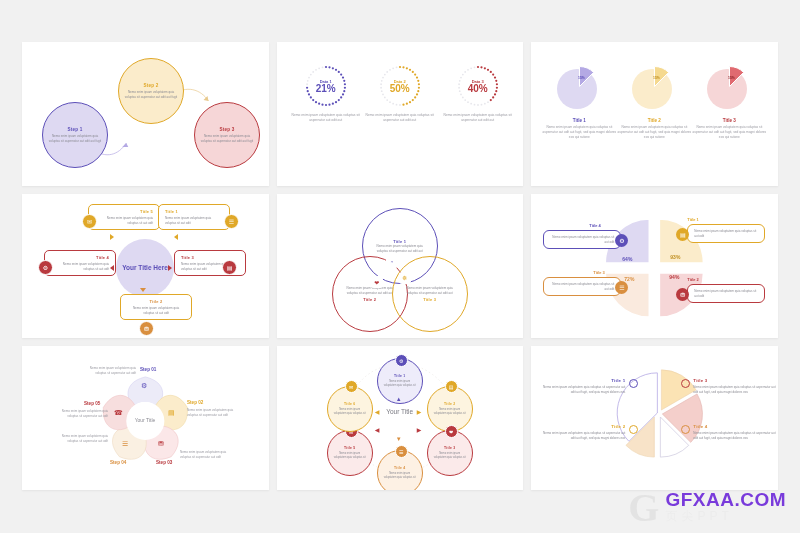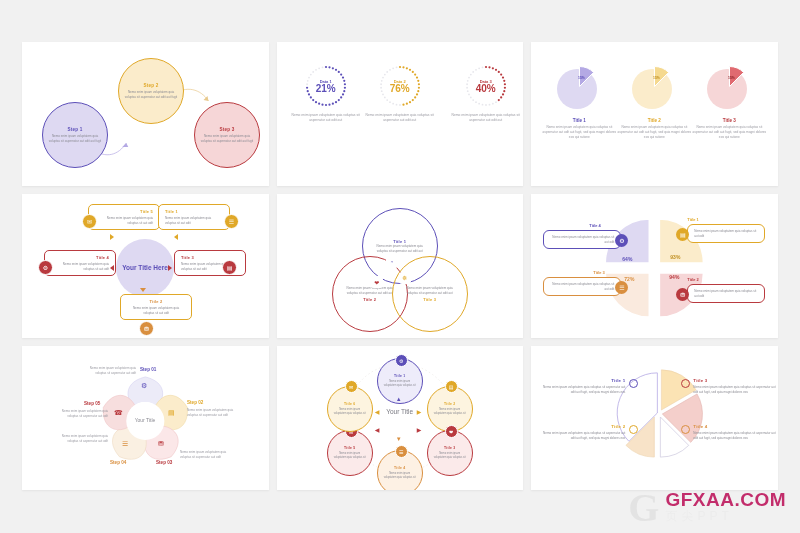--- a/index.html
+++ b/index.html
@@ -140,21 +140,21 @@
   
   .wm{
     position:absolute;right:14px;bottom:8px;
     display:flex;align-items:center;gap:6px;
     opacity:.9;pointer-events:none;
   }
   .wm .g{
     font-size:40px;font-weight:bold;color:#e2e2e2;line-height:.85;
     font-family:"Liberation Serif", serif;
   }
-  .wm .tx .l1{font-size:19px;font-weight:bold;color:#be185d;letter-spacing:.5px;line-height:1;}
+  .wm .tx .l1{font-size:19px;font-weight:bold;color:#6d28d9;letter-spacing:.5px;line-height:1;}
   .wm .tx .l2{font-size:12px;color:#ececec;letter-spacing:4px;line-height:1.3;}
 </style>
 </head>
 <body>
 
 <div class="deck">
 
   <div class="slide s1">
     <div class="stage">
       <svg width="100%" height="100%" viewBox="0 0 246 142">
@@ -266,27 +266,27 @@
                 <circle cx="4.99" cy="13.53" r="0.9" fill="#e7e7ec"></circle>
                 <circle cx="6.84" cy="10.55" r="0.9" fill="#e7e7ec"></circle>
                 <circle cx="9.20" cy="7.96" r="0.9" fill="#e7e7ec"></circle>
                 <circle cx="12.00" cy="5.85" r="0.9" fill="#e7e7ec"></circle>
                 <circle cx="15.14" cy="4.28" r="0.9" fill="#e7e7ec"></circle>
                 <circle cx="18.51" cy="3.32" r="0.9" fill="#e7e7ec"></circle>
               </g>
           </svg>
           <div class="rcent">
             <div class="rlabel" style="color:#e0a828">Data 2</div>
-            <div class="rpct" style="color:#e0a828">76%</div>
+            <div class="rpct" style="color:#e0a828">50%</div>
           </div>
         </div>
         <div class="rtxt">Nemo enim ipsam voluptatem quia voluptas sit aspernatur aut odit aut</div>
       </div>
 
-      <div class="unit" style="left:172px;top:22px;">
+      <div class="unit" style="left:164px;top:22px;">
         <div class="ringwrap">
           <svg class="dotsvg" viewBox="0 0 44 44">
             <g id="r3">
                 <circle cx="22.00" cy="3.00" r="1.1" fill="#b93a3f"></circle>
                 <circle cx="25.49" cy="3.32" r="1.1" fill="#b93a3f"></circle>
                 <circle cx="28.86" cy="4.28" r="1.1" fill="#b93a3f"></circle>
                 <circle cx="32.00" cy="5.85" r="1.1" fill="#b93a3f"></circle>
                 <circle cx="34.80" cy="7.96" r="1.1" fill="#b93a3f"></circle>
                 <circle cx="37.16" cy="10.55" r="1.1" fill="#b93a3f"></circle>
                 <circle cx="39.01" cy="13.53" r="1.1" fill="#b93a3f"></circle>

